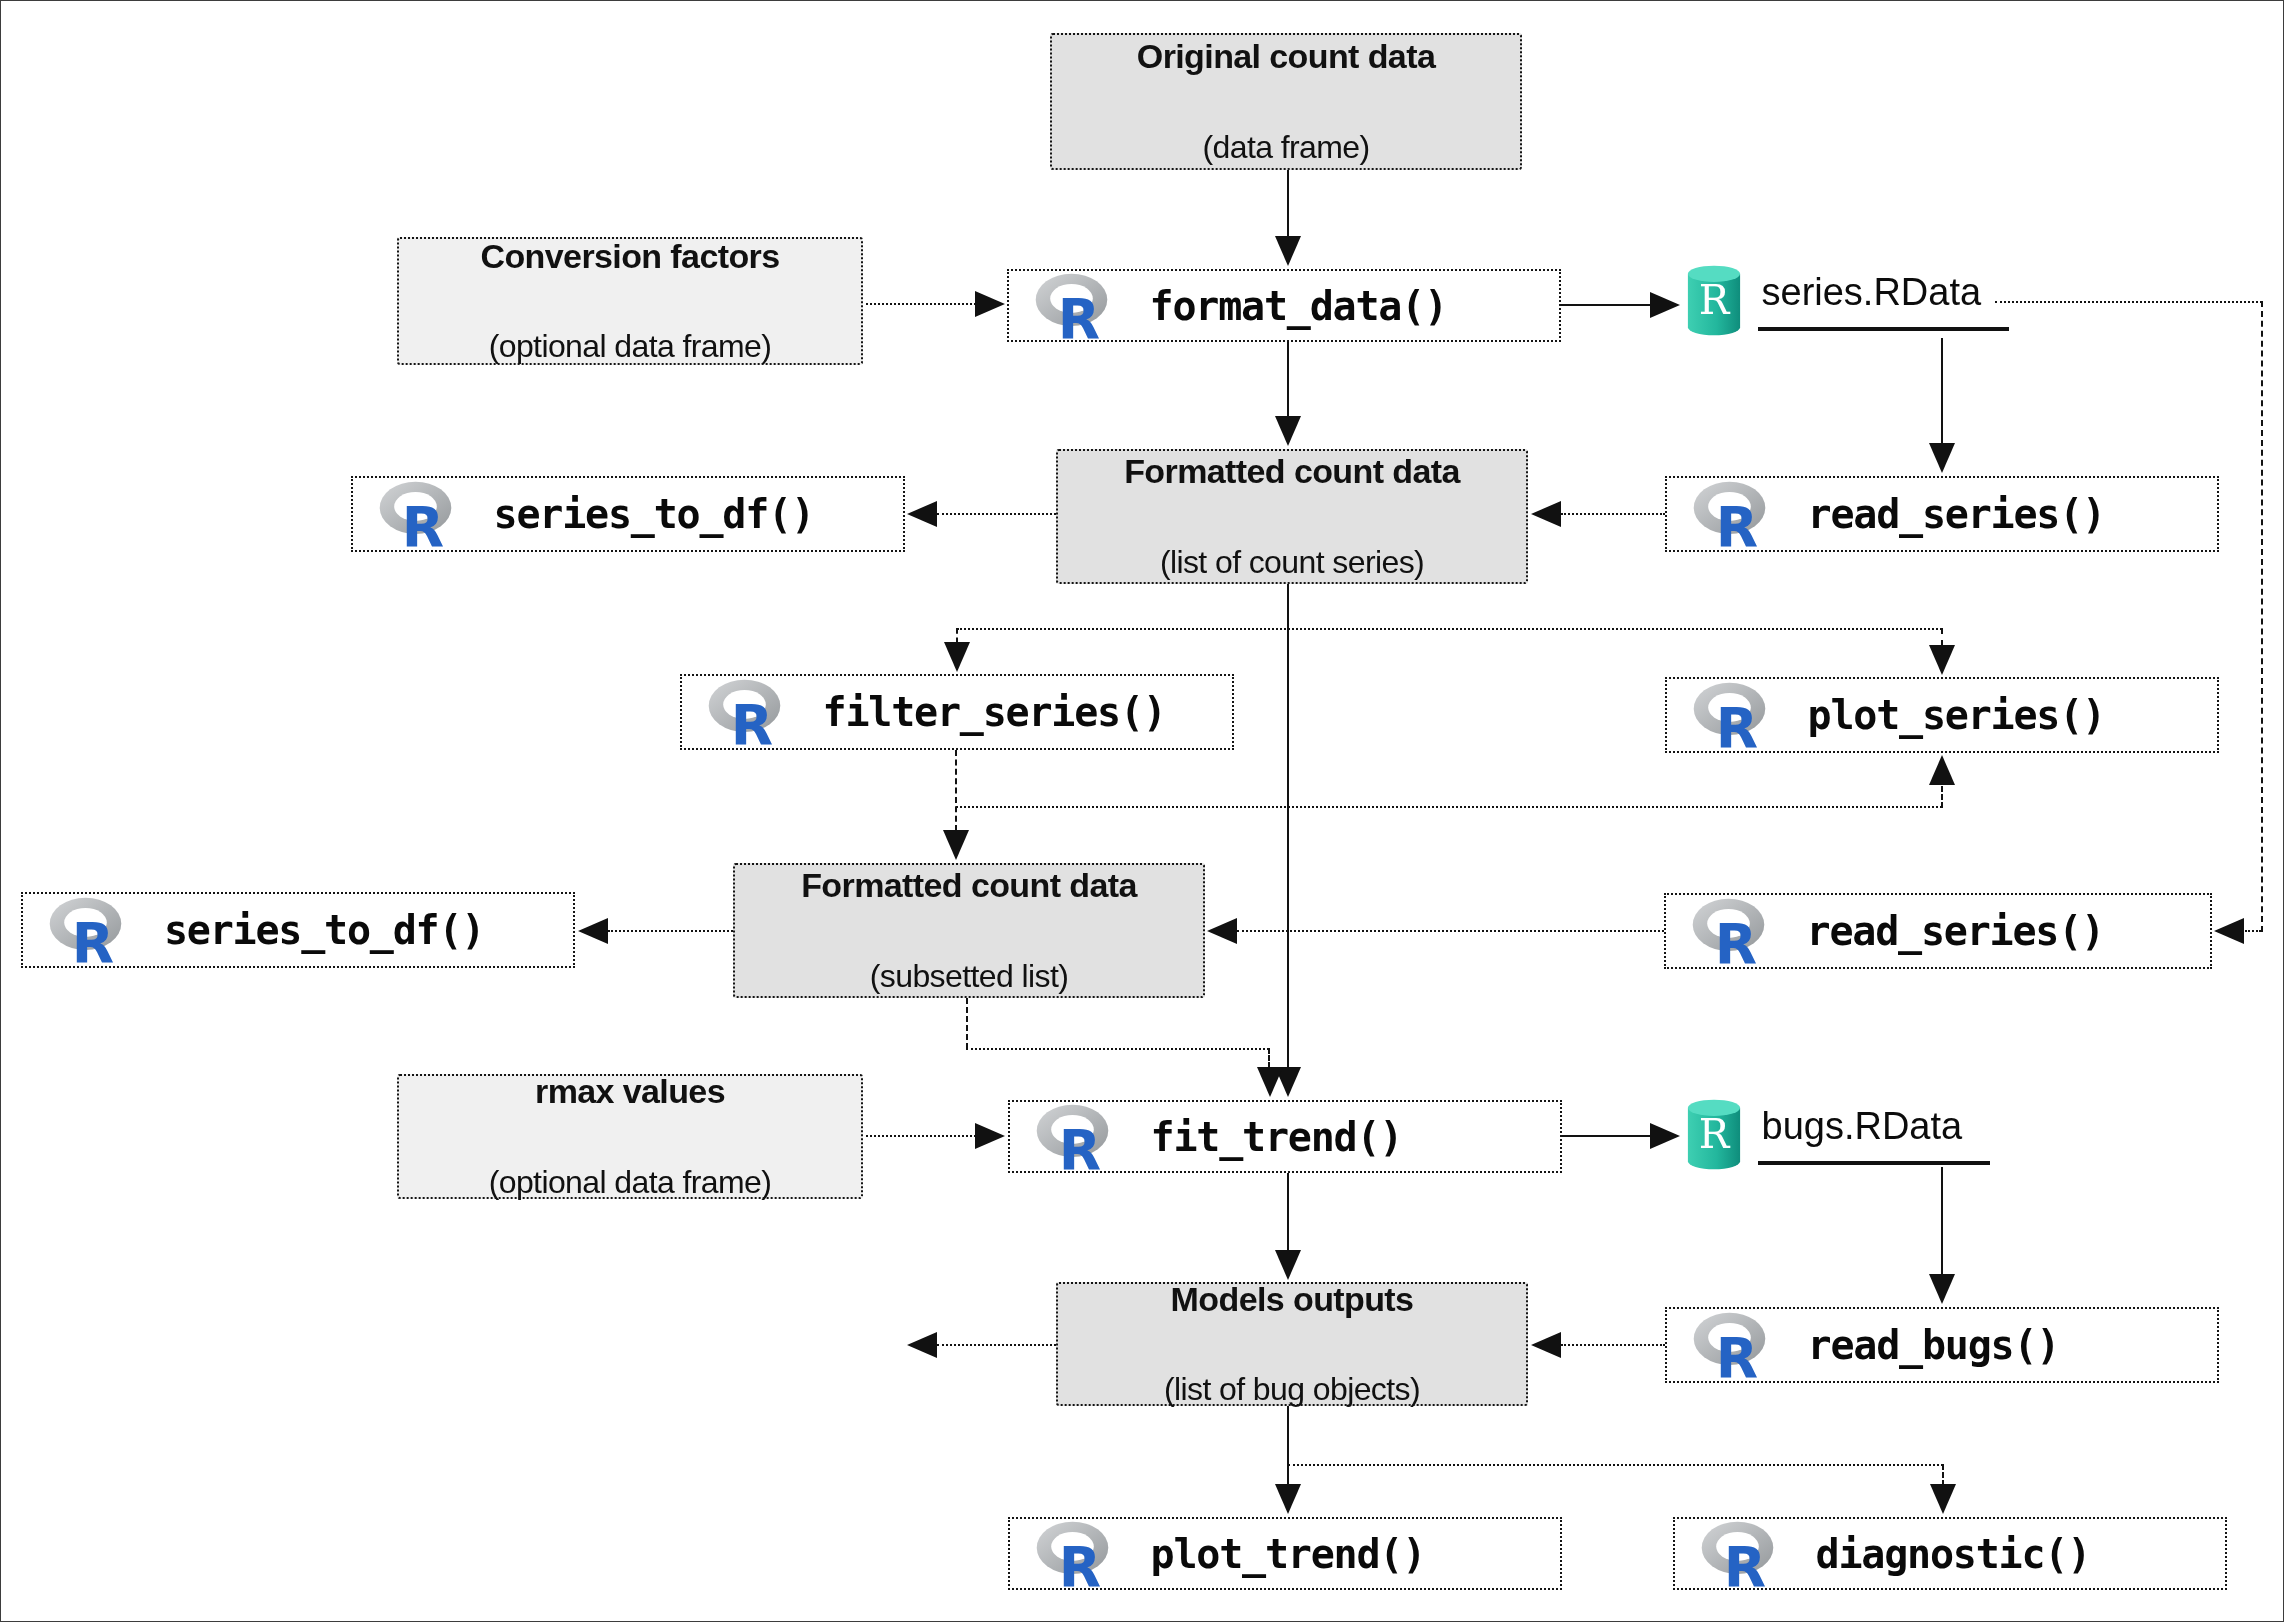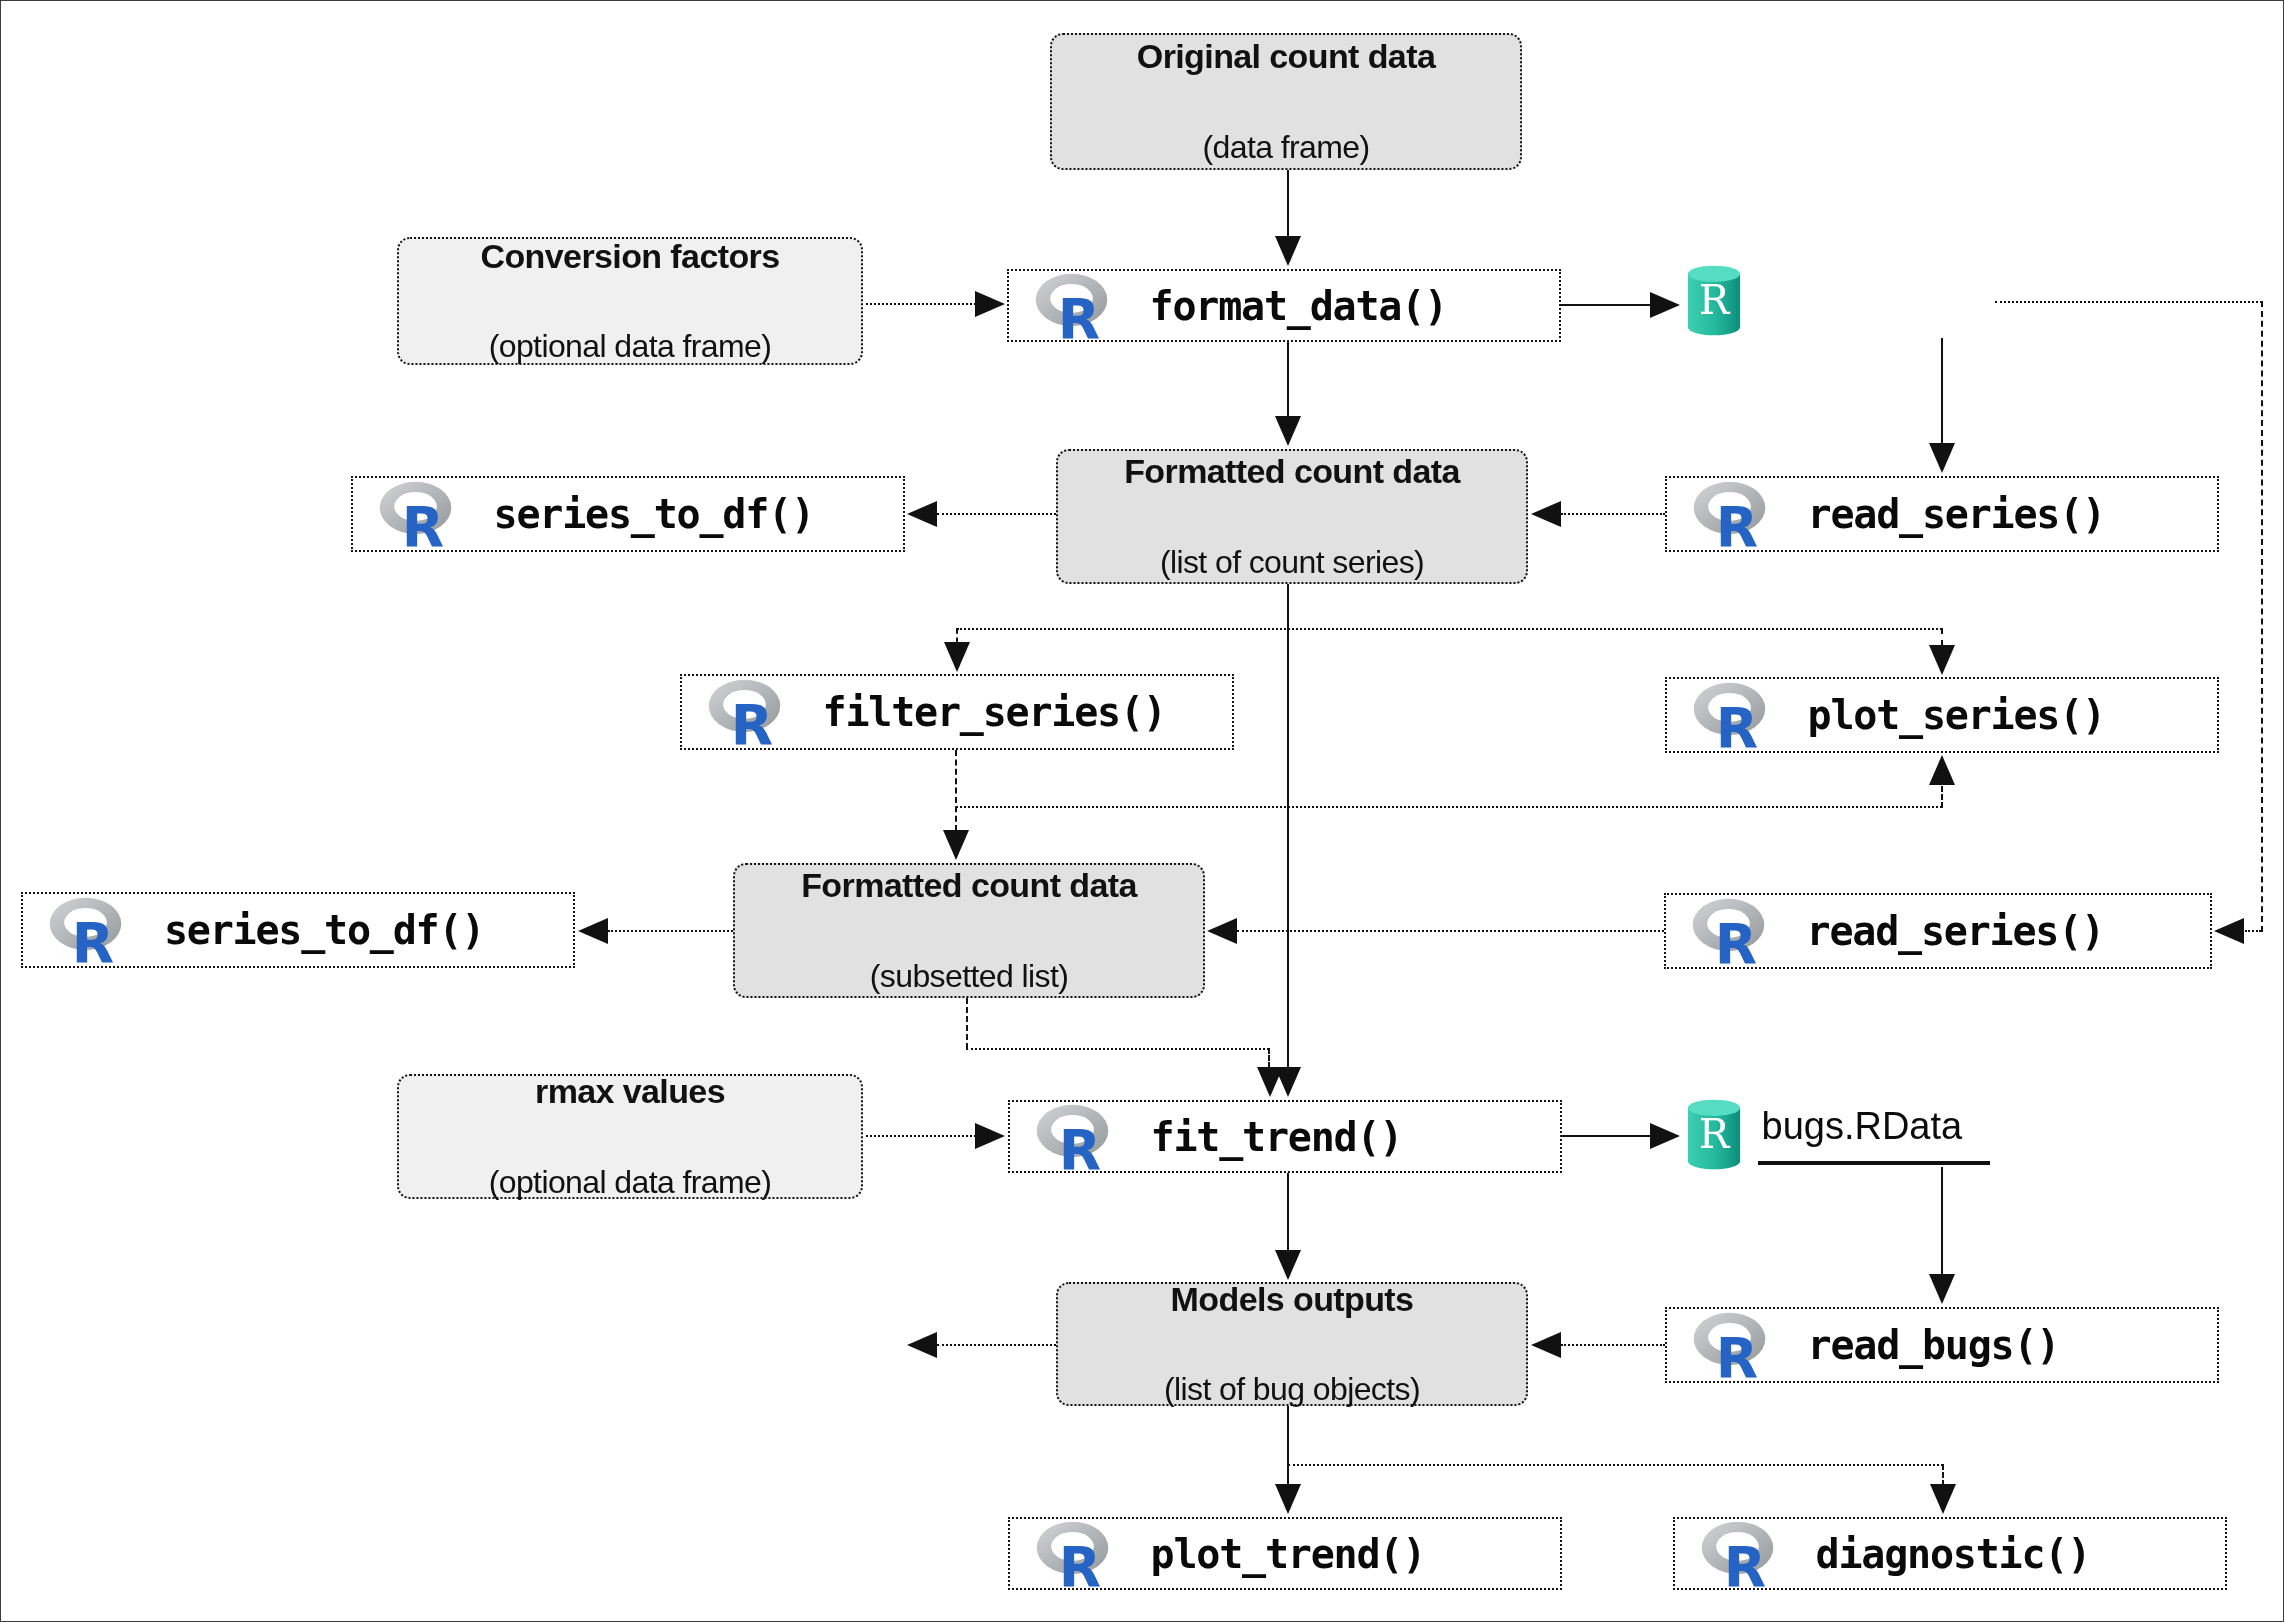--- a/index.html
+++ b/index.html
@@ -4,21 +4,21 @@
 <style>
   html,body{margin:0;padding:0;background:#fff;}
   .canvas{
     position:relative;width:2284px;height:1622px;background:#ffffff;
     border:1.7px solid #3d3d3d;box-sizing:border-box;overflow:hidden;
     font-family:"Liberation Sans", sans-serif;color:#111;
   }
   
   .node{position:absolute;box-sizing:border-box;}
   .box-data{
-    background:#e1e1e1;border:2.9px dotted #141414;border-radius:13px;
+    background:#e1e1e1;border:2.9px dotted #141414;border-radius:3px;
     display:flex;flex-direction:column;justify-content:center;align-items:center;gap:16.3px;
     text-align:center;
   }
   .box-data.light{background:#f0f0f0;}
   .t1{font-size:34px;font-weight:bold;letter-spacing:-0.6px;}
   .t2{font-size:32px;font-weight:normal;letter-spacing:-0.6px;margin-top:36px;}
   .box-fn{
     background:#ffffff;border:2.3px dotted #141414;
     display:flex;align-items:center;gap:30px;padding-left:24.5px;
   }
@@ -180,20 +180,21 @@
     <svg class="rlogo" viewBox="0 0 148 116" width="86" height="68">
         <use href="#rlogo"></use>
       </svg>
     <span class="code">diagnostic()</span>
   </div>
 
   <div class="node file" style="left:1684px;top:261px;height:76px;">
     <svg class="cyl" viewBox="0 0 100 128" width="58" height="75">
         <use href="#rcyl"></use>
       </svg>
+    <span class="file-label">series.RData</span>
   </div>
 
   <div class="node file" style="left:1684px;top:1095px;height:76px;">
     <svg class="cyl" viewBox="0 0 100 128" width="58" height="75">
         <use href="#rcyl"></use>
       </svg>
     <span class="file-label">bugs.RData</span>
   </div>
 
   <div class="sl" style="left:1286px;top:169px;width:2.3px;height:67px;"></div>

